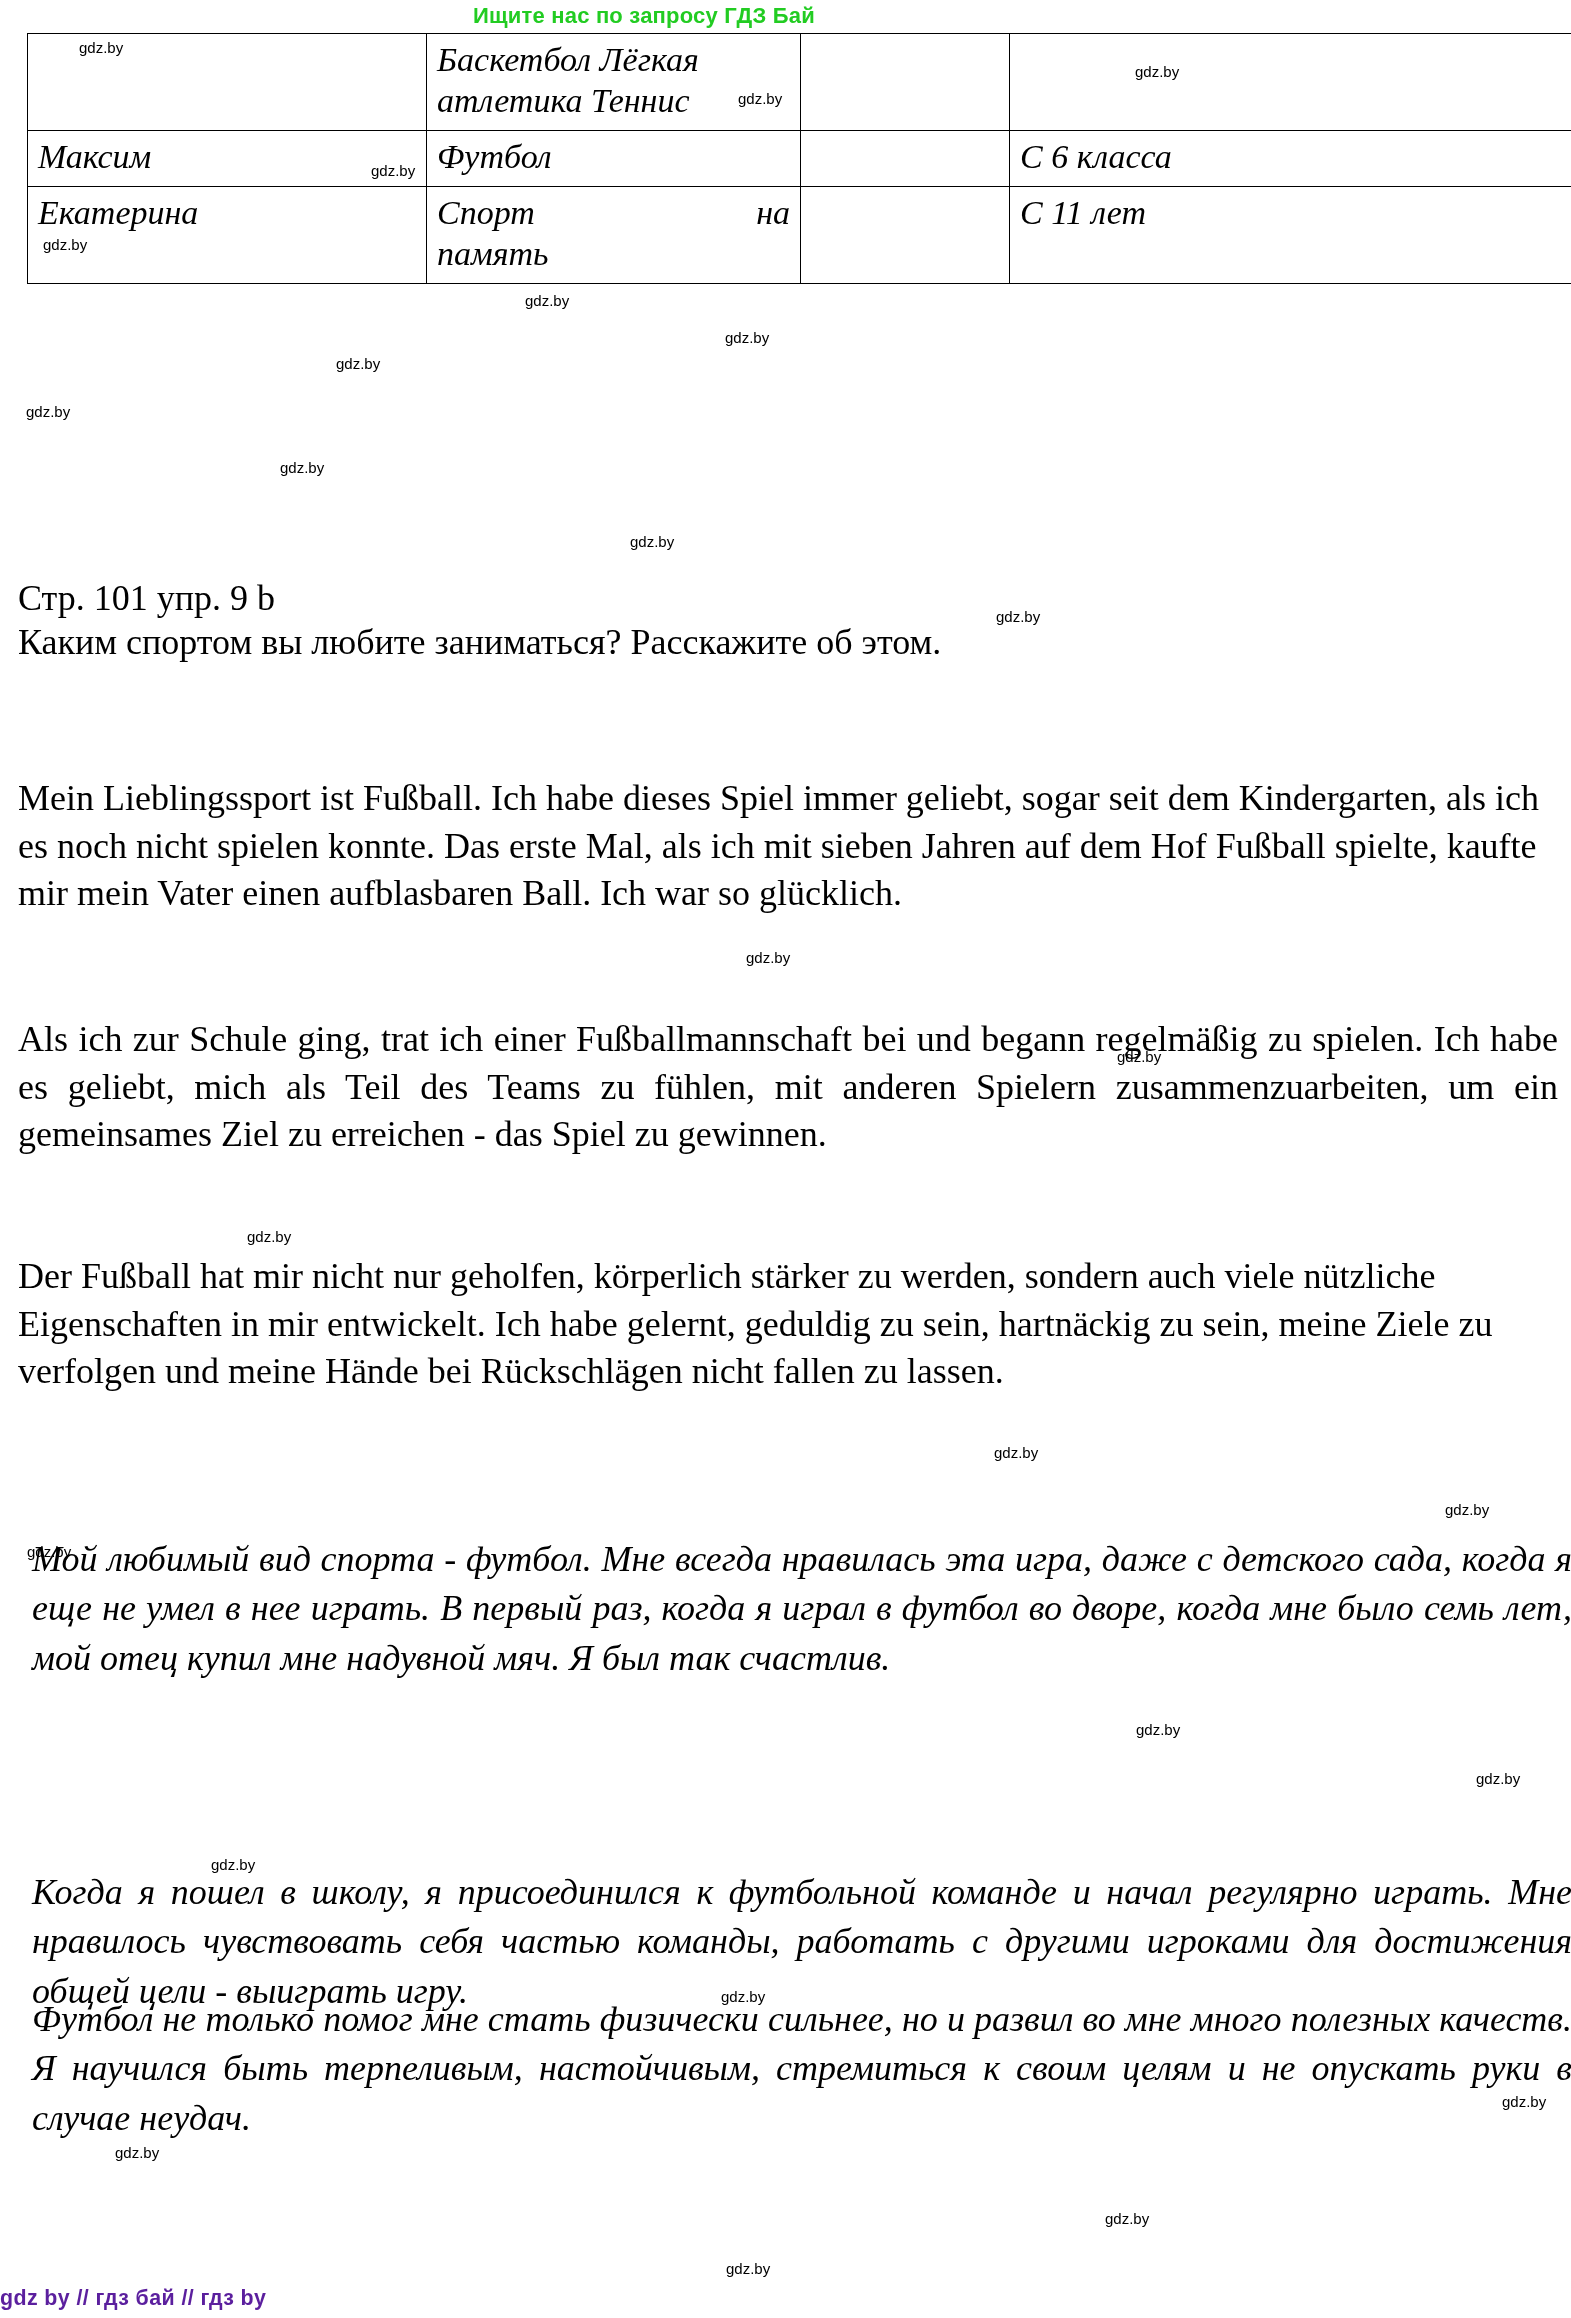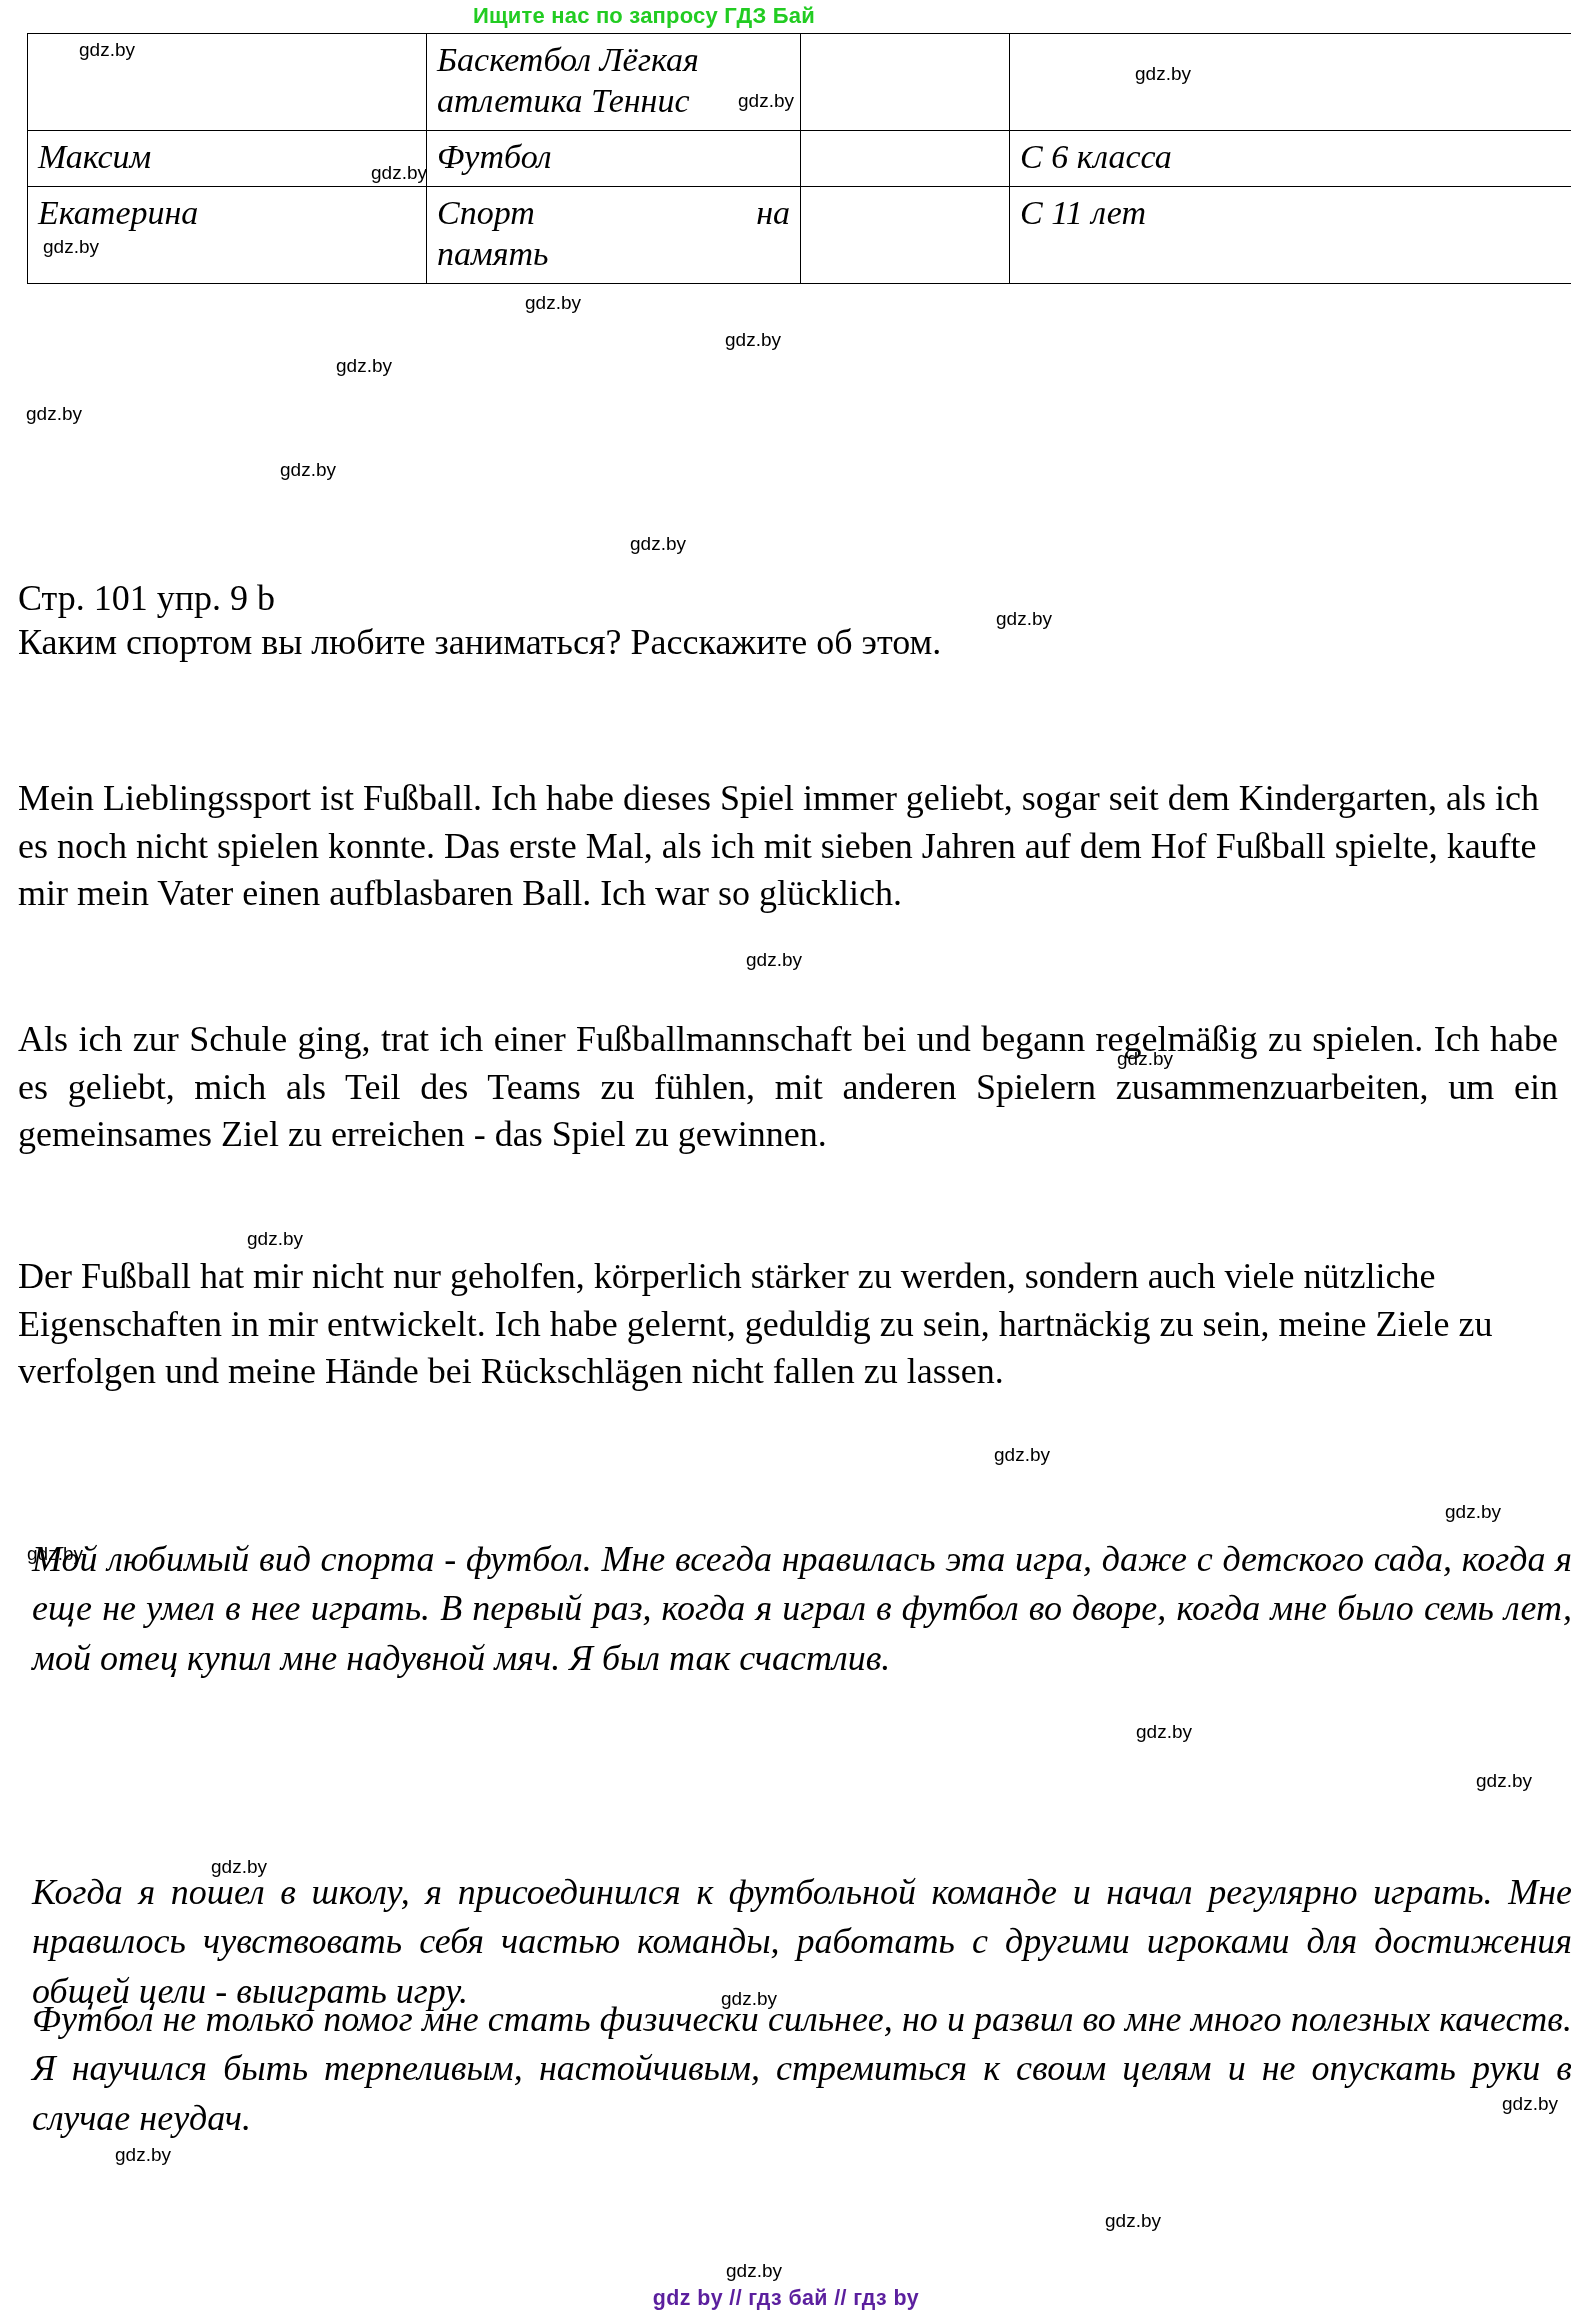--- a/index.html
+++ b/index.html
@@ -27,21 +27,21 @@
     font-family: "Liberation Sans", "DejaVu Sans", sans-serif;
     font-weight: bold;
     font-size: 22px;
     letter-spacing: 0.2px;
   }
 
   
   .wm {
     position: absolute;
     font-family: "Liberation Sans", "DejaVu Sans", sans-serif;
-    font-size: 19px;
+    font-size: 15px;
     color: #000000;
     white-space: nowrap;
     line-height: 1;
     z-index: 5;
   }
 
   
   .tbl {
     position: absolute;
     left: 27px;
@@ -93,21 +93,21 @@
     text-align: justify;
     margin-left: 14px;
   }
 
   
   .footer {
     position: absolute;
     left: 0;
     top: 2286px;
     width: 1572px;
-    text-align: center;
+    text-align: left;
     color: #5b1f9e;
     font-family: "Liberation Sans", "DejaVu Sans", sans-serif;
     font-weight: bold;
     font-size: 21.4px;
     letter-spacing: 0.4px;
   }
 </style>
 </head>
 <body>
 

